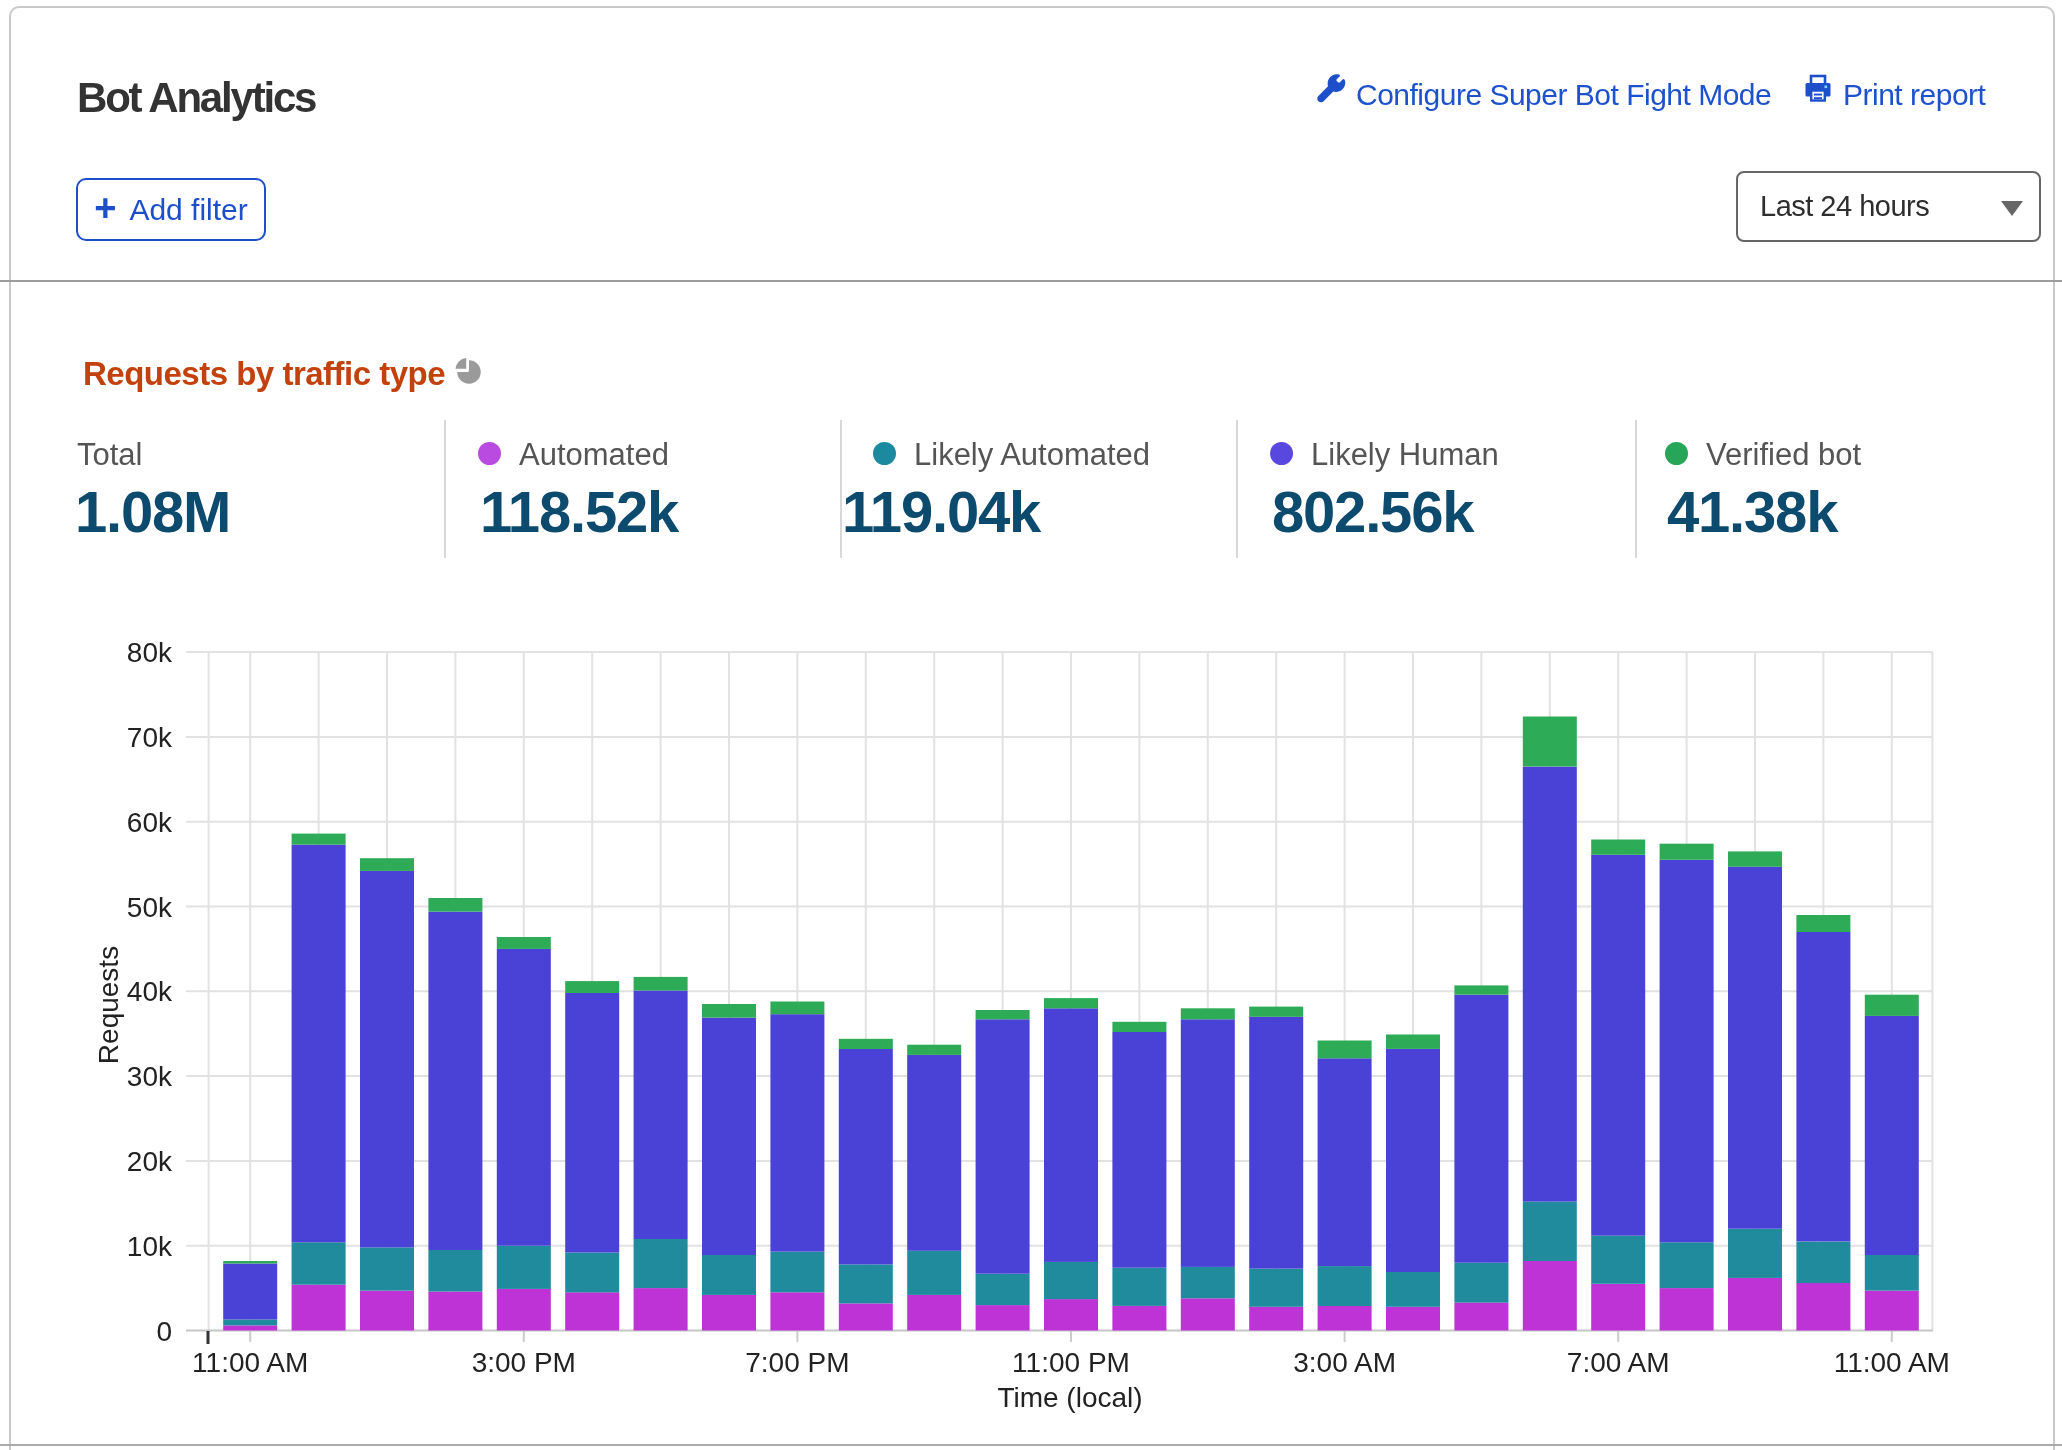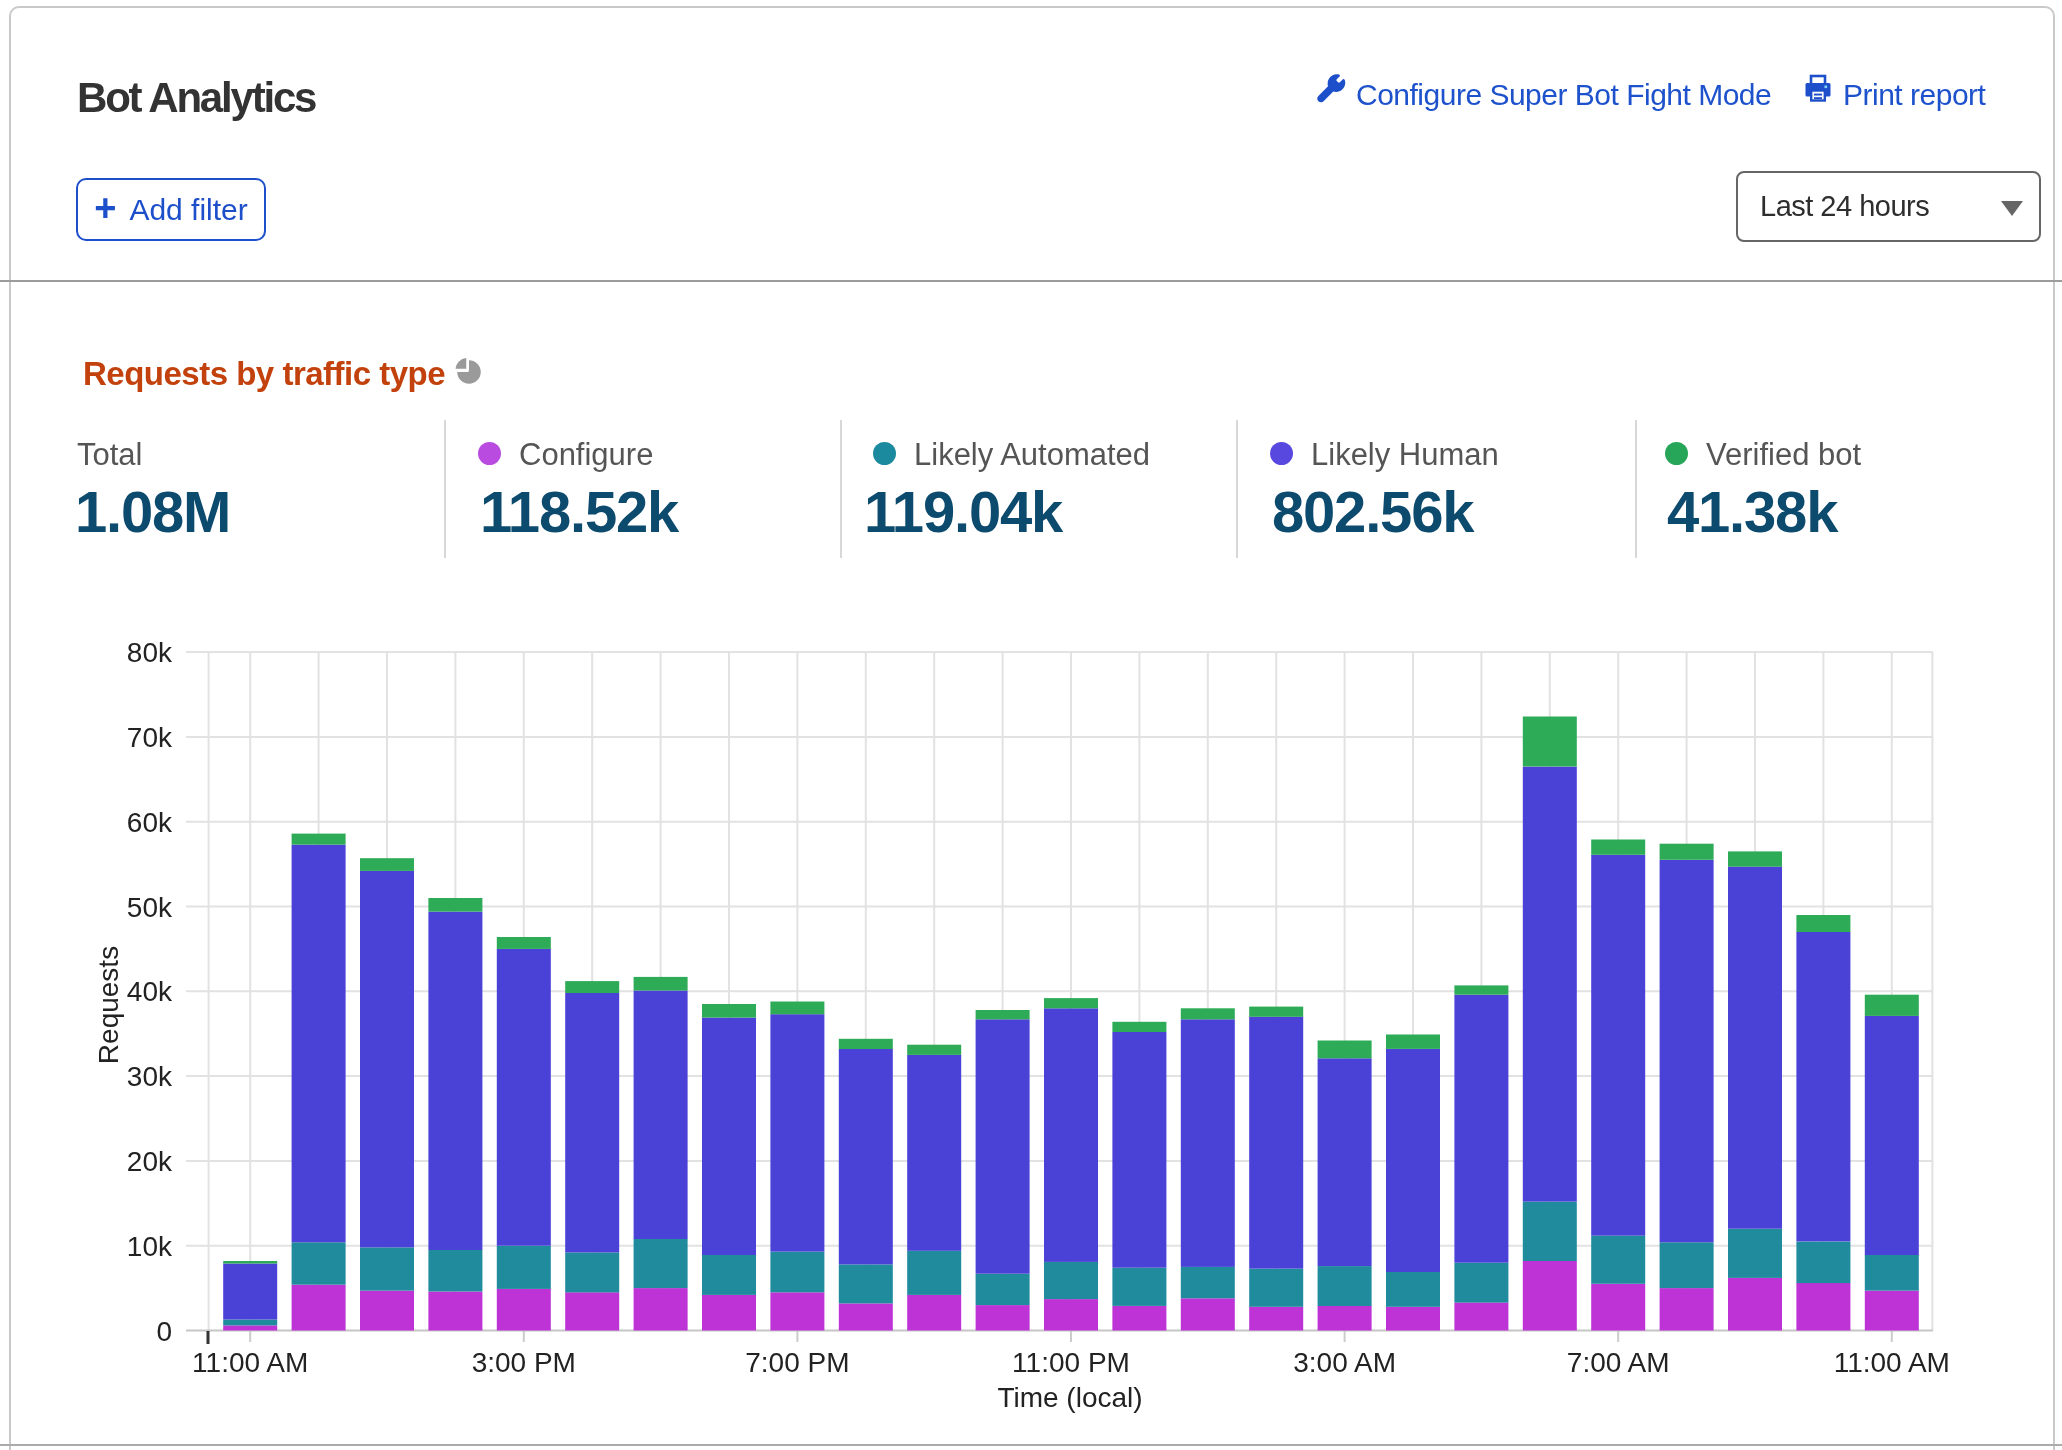--- a/index.html
+++ b/index.html
@@ -61,26 +61,26 @@
 
 <div class="abs vsep" style="left:444px;"></div>
 <div class="abs vsep" style="left:840px;"></div>
 <div class="abs vsep" style="left:1236px;"></div>
 <div class="abs vsep" style="left:1635px;"></div>
 
 <div class="abs lab" style="left:77px;">Total</div>
 <div class="abs val" style="left:75px;">1.08M</div>
 
 <div class="abs dot" style="left:478px; background:#b94be0;"></div>
-<div class="abs lab" style="left:519px;">Configure</div>
+<div class="abs lab" style="left:519px;">Automated</div>
 <div class="abs val" style="left:480px;">118.52k</div>
 
 <div class="abs dot" style="left:873px; background:#1b8a9e;"></div>
 <div class="abs lab" style="left:914px;text-align:right;">Likely Automated</div>
-<div class="abs val" style="left:864px;">119.04k</div>
+<div class="abs val" style="left:842px;">119.04k</div>
 
 <div class="abs dot" style="left:1270px; background:#5848e0;"></div>
 <div class="abs lab" style="left:1311px;">Likely Human</div>
 <div class="abs val" style="left:1272px;">802.56k</div>
 
 <div class="abs dot" style="left:1665px; background:#27a659;"></div>
 <div class="abs lab" style="left:1706px;">Verified bot</div>
 <div class="abs val" style="left:1667px;">41.38k</div>
 
 <svg class="abs" style="left:0; top:0;" width="2062" height="1450" viewBox="0 0 2062 1450">

